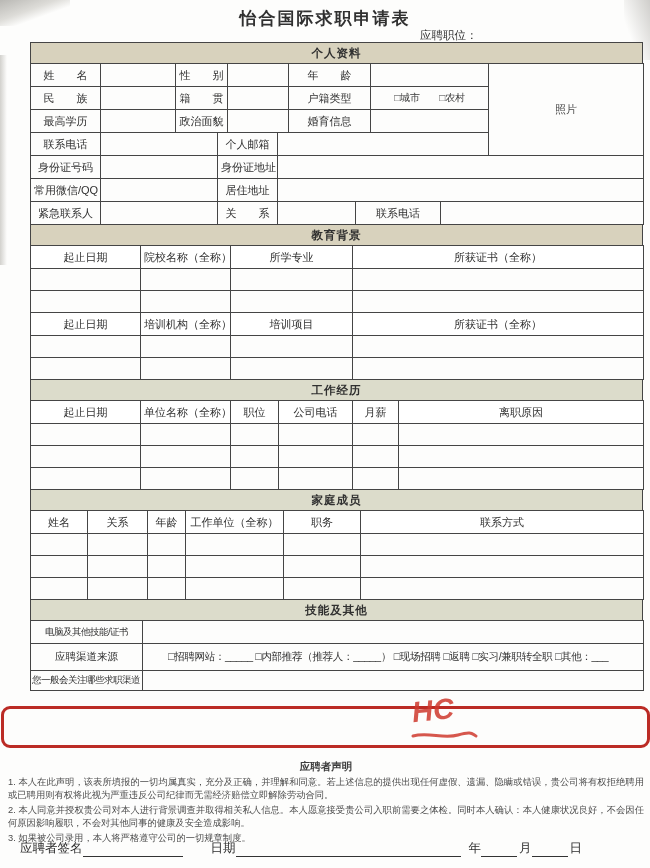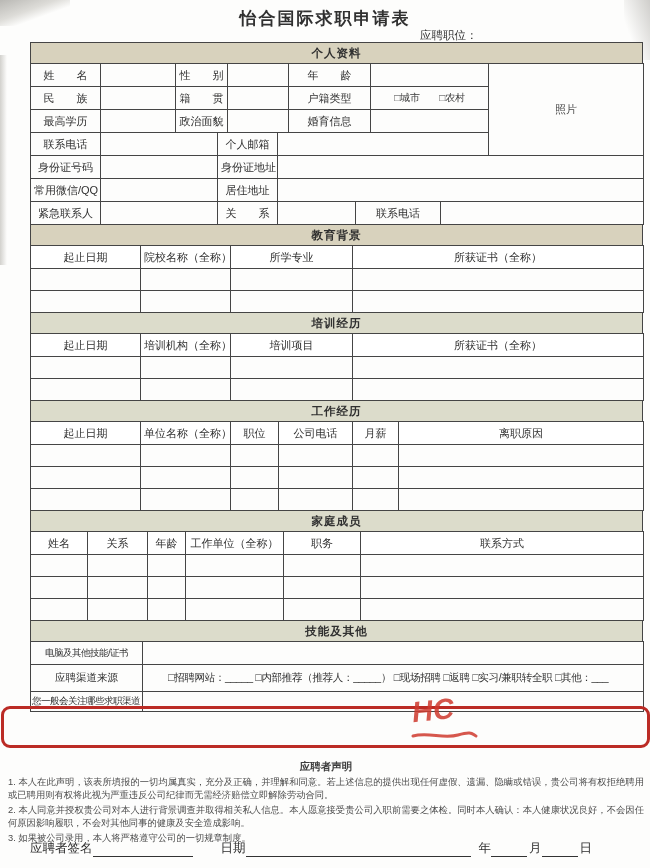--- a/index.html
+++ b/index.html
@@ -27,21 +27,21 @@
   .src{font-size:10.5px;letter-spacing:-0.3px;padding-left:25px;}
   
   .redbox{position:absolute;left:1px;top:706px;width:643px;height:36px;border:3px solid #bb2b25;border-radius:9px;pointer-events:none;}
   .hc{position:absolute;left:412px;top:694px;font-size:29px;font-weight:bold;font-style:italic;color:#cf3a2e;transform:rotate(-6deg);opacity:.85;}
   .hc-line{position:absolute;left:410px;top:728px;}
   
   .decl{position:absolute;left:8px;top:760px;width:636px;}
   .decl-title{text-align:center;font-size:10.5px;font-weight:600;color:#3e3e3e;margin-bottom:2px;}
   .decl-item{font-size:9.3px;line-height:13px;color:#4c4c4c;margin-bottom:2px;text-align:justify;}
   
-  .sig-row{position:absolute;left:30px;top:840px;width:600px;display:flex;align-items:flex-end;font-size:12.5px;color:#2c2c2c;}
+  .sig-row{position:absolute;left:20px;top:840px;width:600px;display:flex;align-items:flex-end;font-size:12.5px;color:#2c2c2c;}
   .blank{display:inline-block;border-bottom:1px solid #333;height:14px;}
   .b100{width:100px;} .b225{width:225px;} .b36{width:36px;}
   .ml28{margin-left:28px;} .ml8{margin-left:8px;} .ml2{margin-left:2px;}
 </style>
 </head>
 <body>
 
 <div class="page">
   <div class="art-tl"></div>
   <div class="art-tr"></div>
@@ -169,27 +169,20 @@
           </tr>
       <tr class="h22">
             <td></td>
             <td></td>
             <td></td>
             <td></td>
           </tr>
     </tbody>
       </table>
 
-    <table>
-        <tbody>
-          <tr class="h21 sec">
-            <td class="hdr-sage">培训经历</td>
-          </tr>
-        </tbody>
-      </table>
     <table>
       <colgroup>
           <col style="width:110px">
           <col style="width:90px">
           <col style="width:122px">
           <col style="width:291px">
         </colgroup>
       <tbody>
           <tr class="h23 colhead">
         <td>起止日期</td>

